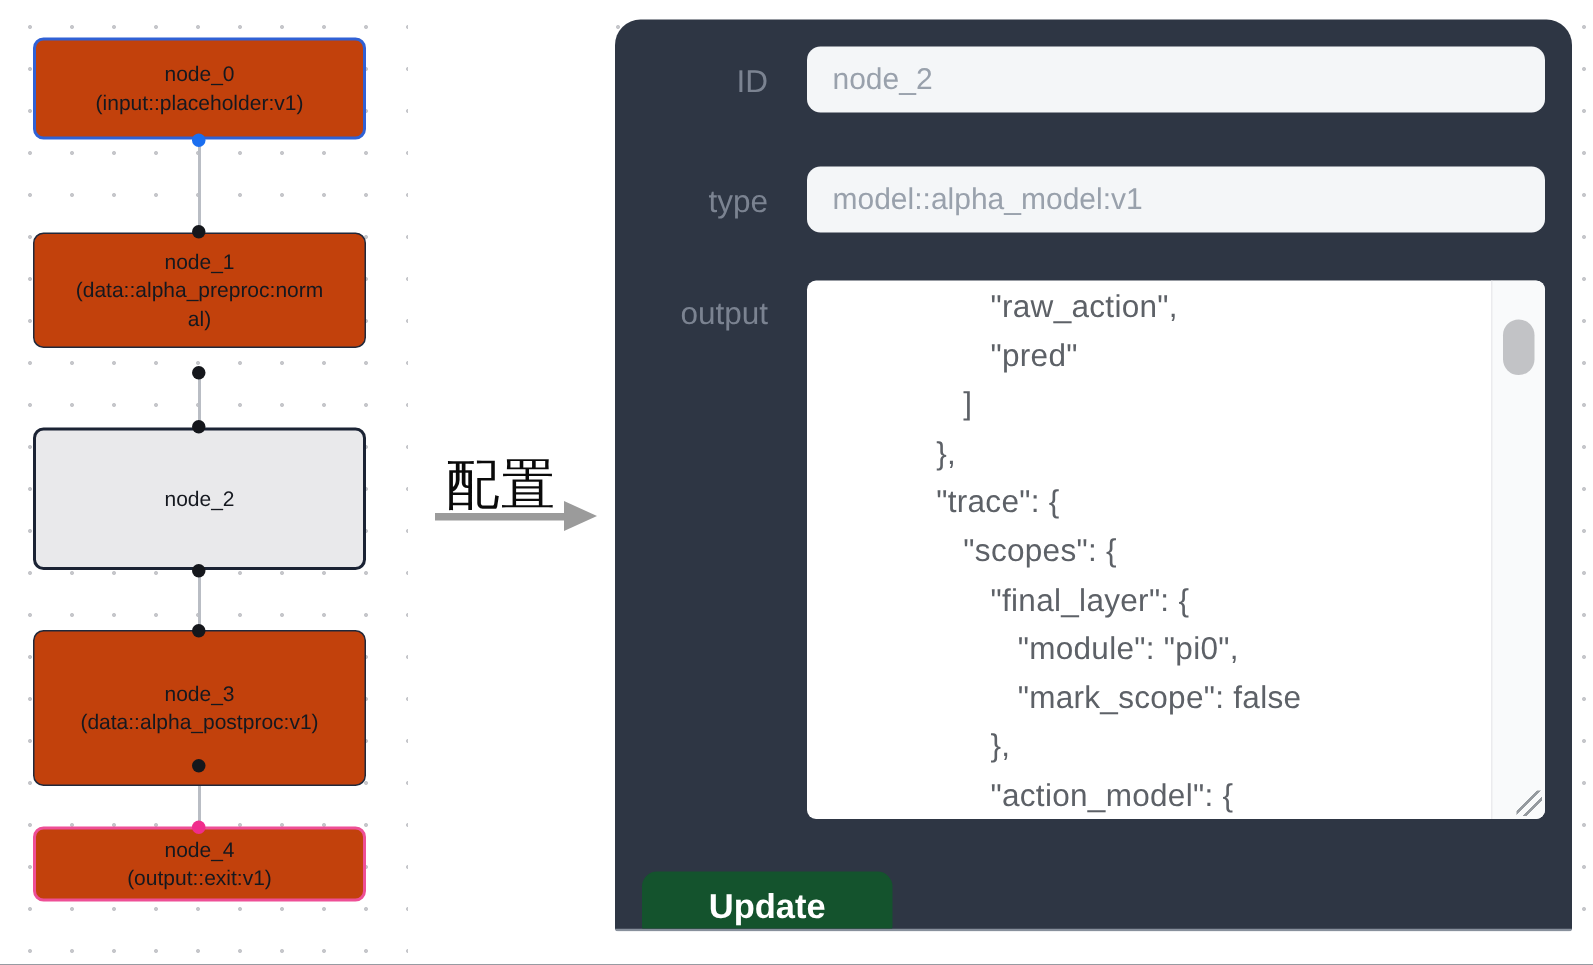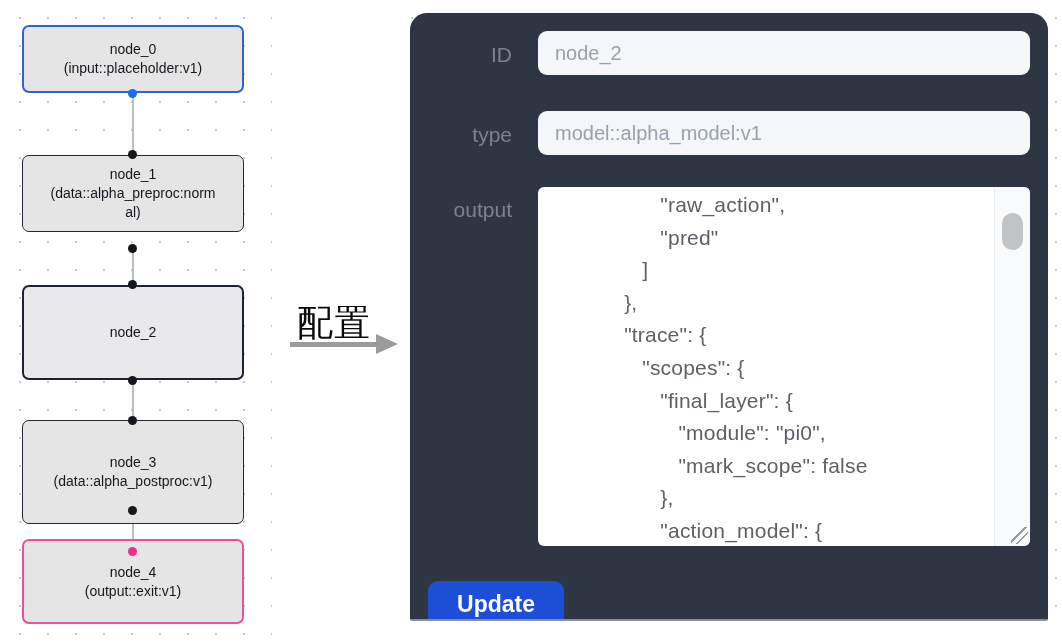--- a/index.html
+++ b/index.html
@@ -12,30 +12,30 @@
     background-image: radial-gradient(circle, #c6c7cb 1.2px, transparent 1.5px);
     background-size: 28px 28px;
     background-position: 6px 4px;
   }
   #dot-left  { left:0;   width:272px; }
   #dot-right { left:392px; width:670px; height:624px; }
 
   
   .flow-node {
     position:absolute; left:22px; width:222px;
-    background:#e5e5e5; border:1.6px solid #20283a; border-radius:7px;
+    background:#c2410c; border:1.6px solid #20283a; border-radius:7px;
     display:flex; flex-direction:column; align-items:center; justify-content:center;
     text-align:center; font-size:14px; line-height:19px; color:#15181f;
     padding:0 26px; word-break:break-all;
   }
   #node0 { top:25px;  height:68px; border-color:#3061d5; border-width:2px; }
   #node1 { top:155px; height:77px; }
   #node2 { top:285px; height:95px; background:#e9e9eb; border-width:2.5px; border-color:#1b2334; }
   #node3 { top:420px; height:104px; }
-  #node4 { top:539px; height:85px; border-color:#ee4f96; border-width:2px; }
+  #node4 { top:551px; height:50px; border-color:#ee4f96; border-width:2px; }
 
   .edge {
     position:absolute; left:132px; width:2px; background:#b9bdc4;
   }
   .port {
     position:absolute; left:128px; width:9px; height:9px; border-radius:50%;
     background:#15171c;
   }
   .port.blue { background:#1a6ef0; }
   .port.pink { background:#f02d8c; }
@@ -99,22 +99,22 @@
   #config-resizer {
     position:absolute; right:2px; bottom:2px; width:17px; height:17px;
     background:
       linear-gradient(135deg,
         transparent 40%, #959a9f 40%, #959a9f 48%,
         transparent 48%, transparent 62%,
         #959a9f 62%, #959a9f 70%, transparent 70%);
   }
 
   #update-btn {
-    position:absolute; left:18px; top:568px; width:136px; height:46px;
-    background:#1d4ed8; color:#ffffff; border:none; border-radius:10px;
+    position:absolute; left:18px; top:568px; width:167px; height:46px;
+    background:#14532d; color:#ffffff; border:none; border-radius:10px;
     font-family:"Liberation Sans","DejaVu Sans",sans-serif;
     font-size:23px; font-weight:600; line-height:42px; text-align:center;
     cursor:pointer;
   }
 </style>
 </head>
 <body>
 
 <div class="dot-region" id="dot-left"></div>
 <div class="dot-region" id="dot-right"></div>

